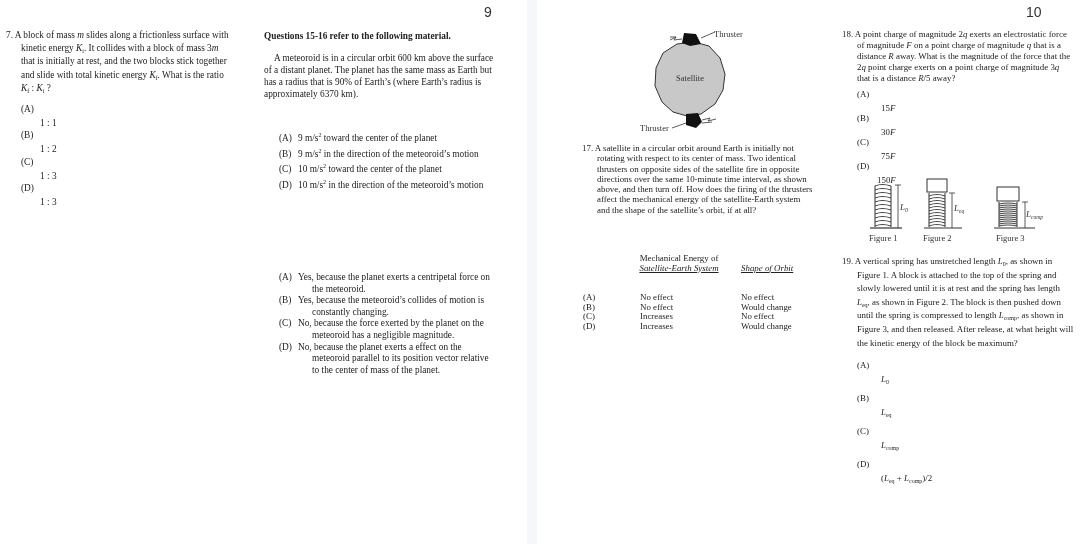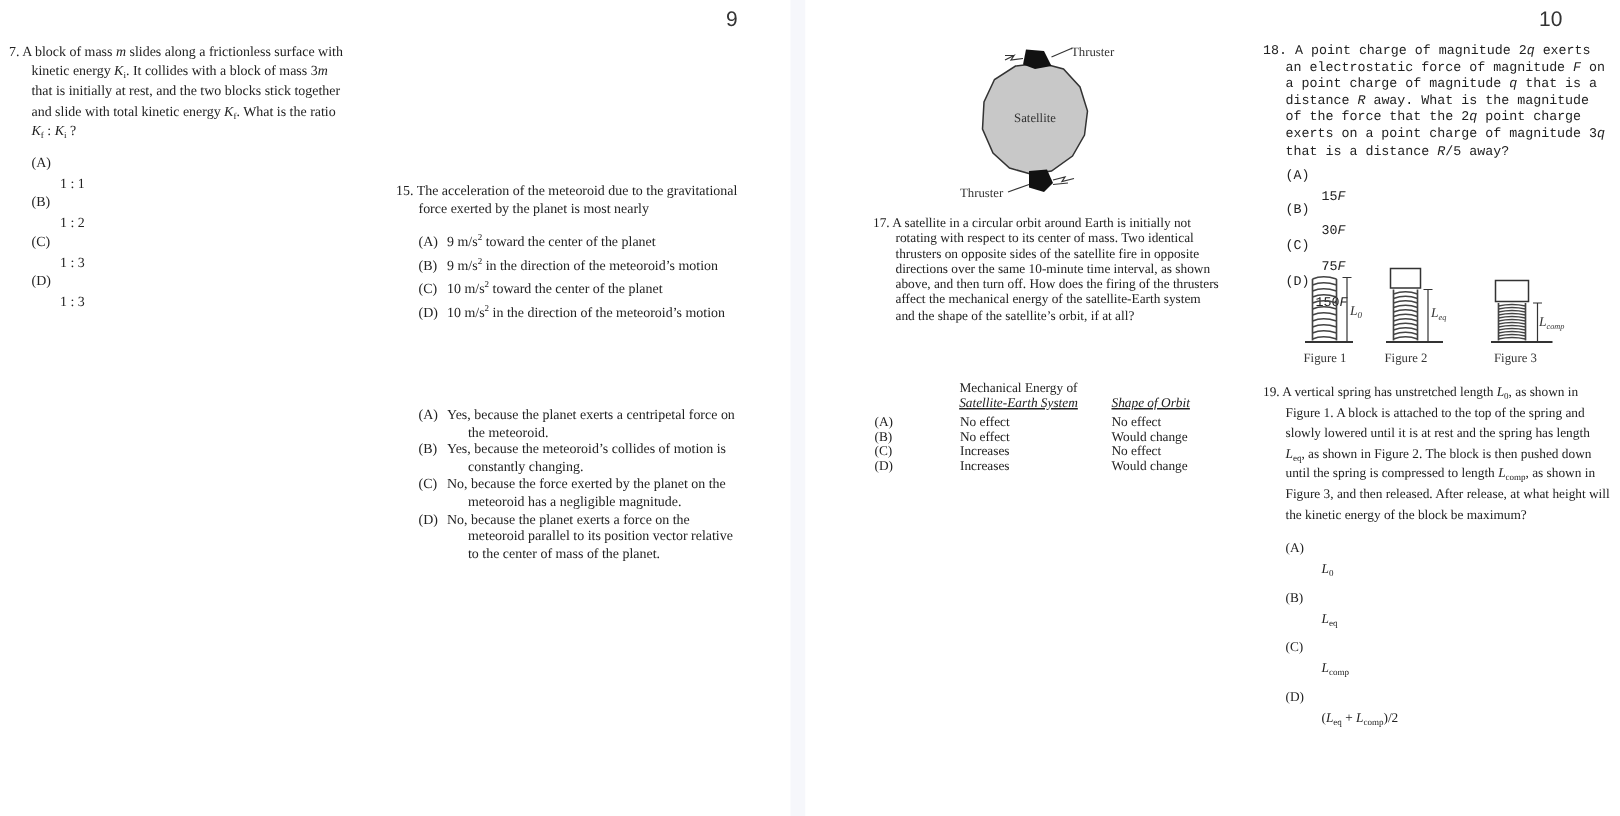--- a/index.html
+++ b/index.html
@@ -51,23 +51,24 @@
           <span class="lbl">(C)</span>
           <span class="txt">1 : 3</span>
         </div>
       <div class="opt simple">
           <span class="lbl">(D)</span>
           <span class="txt">1 : 3</span>
         </div>
     </div>
   </div>
 
+  <div class="t b" style="left:264px; top:30px; width:240px;">Questions 15-16 refer to the following material.</div>
+  <div class="t" style="left:264px; top:52px; width:232px; text-indent:10px;">A meteoroid is in a circular orbit 600 km above the surface of a distant planet. The planet has the same mass as Earth but has a radius that is 90% of Earth’s (where Earth’s radius is approximately 6370 km).</div>
 
   <div class="q" style="left:264px; top:122px; width:230px;">
-    <div class="stem"><span>15.</span> <span>The acceleration of the meteoroid due to the gravitational force exerted by the planet is most nearly</span></div>
     <div class="opts" style="margin-top:10px; line-height:13.5px;">
       <div class="opt" style="margin-bottom:2px;">
           <span class="lbl">(A)</span>
           <span class="txt"><span>9</span> <span>m/s</span><sup>2</sup> <span>toward the center of the planet</span></span>
         </div>
       <div class="opt" style="margin-bottom:2px;">
           <span class="lbl">(B)</span>
           <span class="txt"><span>9</span> <span>m/s</span><sup>2</sup> <span>in the direction of the meteoroid’s motion</span></span>
         </div>
       <div class="opt" style="margin-bottom:2px;">
@@ -90,21 +91,21 @@
       <div class="opt">
           <span class="lbl">(B)</span>
           <span class="txt">Yes, because the meteoroid’s collides of motion is constantly changing.</span>
         </div>
       <div class="opt">
           <span class="lbl">(C)</span>
           <span class="txt">No, because the force exerted by the planet on the meteoroid has a negligible magnitude.</span>
         </div>
       <div class="opt">
           <span class="lbl">(D)</span>
-          <span class="txt">No, because the planet exerts a force on the meteoroid parallel to its position vector relative to the center of mass of the planet.</span>
+          <span class="txt">No, because the planet exerts a effect on the meteoroid parallel to its position vector relative to the center of mass of the planet.</span>
         </div>
     </div>
   </div>
 </div>
 
 <div id="gutter"></div>
 
 <div class="page" id="page-right">
   <div class="pnum" style="left:489px;">10</div>
 
@@ -120,21 +121,21 @@
     <polygon points="56,90 68,89 72,98 66,104 56,101" fill="#111"></polygon>
     <path d="M72,96 l8,-2 l-2,3 l8,-2 M72,99 l10,-1" stroke="#333" stroke-width="0.8" fill="none"></path>
     <line x1="56" y1="99" x2="42" y2="104" stroke="#333" stroke-width="0.8"></line>
     <text x="10" y="107" font-size="8.5" fill="#333">Thruster</text>
   </svg>
 
   <div class="q" style="left:45px; top:143px; width:232px; line-height:10.3px; font-size:8.9px;">
     <div class="stem"><span>17.</span> <span>A satellite in a circular orbit around Earth is initially not rotating with respect to its center of mass. Two identical thrusters on opposite sides of the satellite fire in opposite directions over the same 10-minute time interval, as shown above, and then turn off. How does the firing of the thrusters affect the mechanical energy of the satellite-Earth system and the shape of the satellite’s orbit, if at all?</span></div>
   </div>
   <div class="tbl" style="left:46px; top:254px; width:240px; font-size:8.9px; line-height:9.6px;">
-    <div class="row" style="margin-bottom:4px;">
+    <div class="row" style="margin-bottom:20px;">
       <div style="width:38px;"></div>
       <div style="width:116px; text-align:center;">
         <div>Mechanical Energy of</div>
         <div class="u">Satellite-Earth System</div>
       </div>
       <div style="padding-left:4px; padding-top:9.6px;" class="u">Shape of Orbit</div>
     </div>
     <div class="row">
         <div style="width:57px;">(A)</div>
         <div style="width:97px;">No effect</div>
@@ -150,21 +151,21 @@
         <div style="width:97px;">Increases</div>
         <div style="padding-left:4px;">No effect</div>
       </div>
     <div class="row">
         <div style="width:57px;">(D)</div>
         <div style="width:97px;">Increases</div>
         <div style="padding-left:4px;">Would change</div>
       </div>
   </div>
 
-  <div class="q" style="left:305px; top:29px; width:232px; line-height:11.1px; font-size:8.9px;font-family:Liberation Mono, monospace;">
+  <div class="q" style="left:305px; top:29px; width:232px; line-height:11.1px; font-size:8.9px;">
     <div class="stem">
       <span>18.</span>
       <span>A point charge of magnitude 2</span><i class="v">q</i><span> exerts an electrostatic force of magnitude </span><i class="v">F</i><span> on a point charge of magnitude </span><i class="v">q</i><span> that is a distance </span><i class="v">R</i><span> away. What is the magnitude of the force that the 2</span><i class="v">q</i><span> point charge exerts on a point charge of magnitude 3</span><i class="v">q</i><span> that is a distance </span><i class="v">R</i><span>/5 away?</span>
     </div>
     <div class="opts" style="margin-top:6px; line-height:9.8px;">
       <div class="opt simple">
           <span class="lbl" style="width:24px;">(A)</span>
           <span class="txt"><span>15</span><i class="v">F</i></span>
         </div>
       <div class="opt simple">

